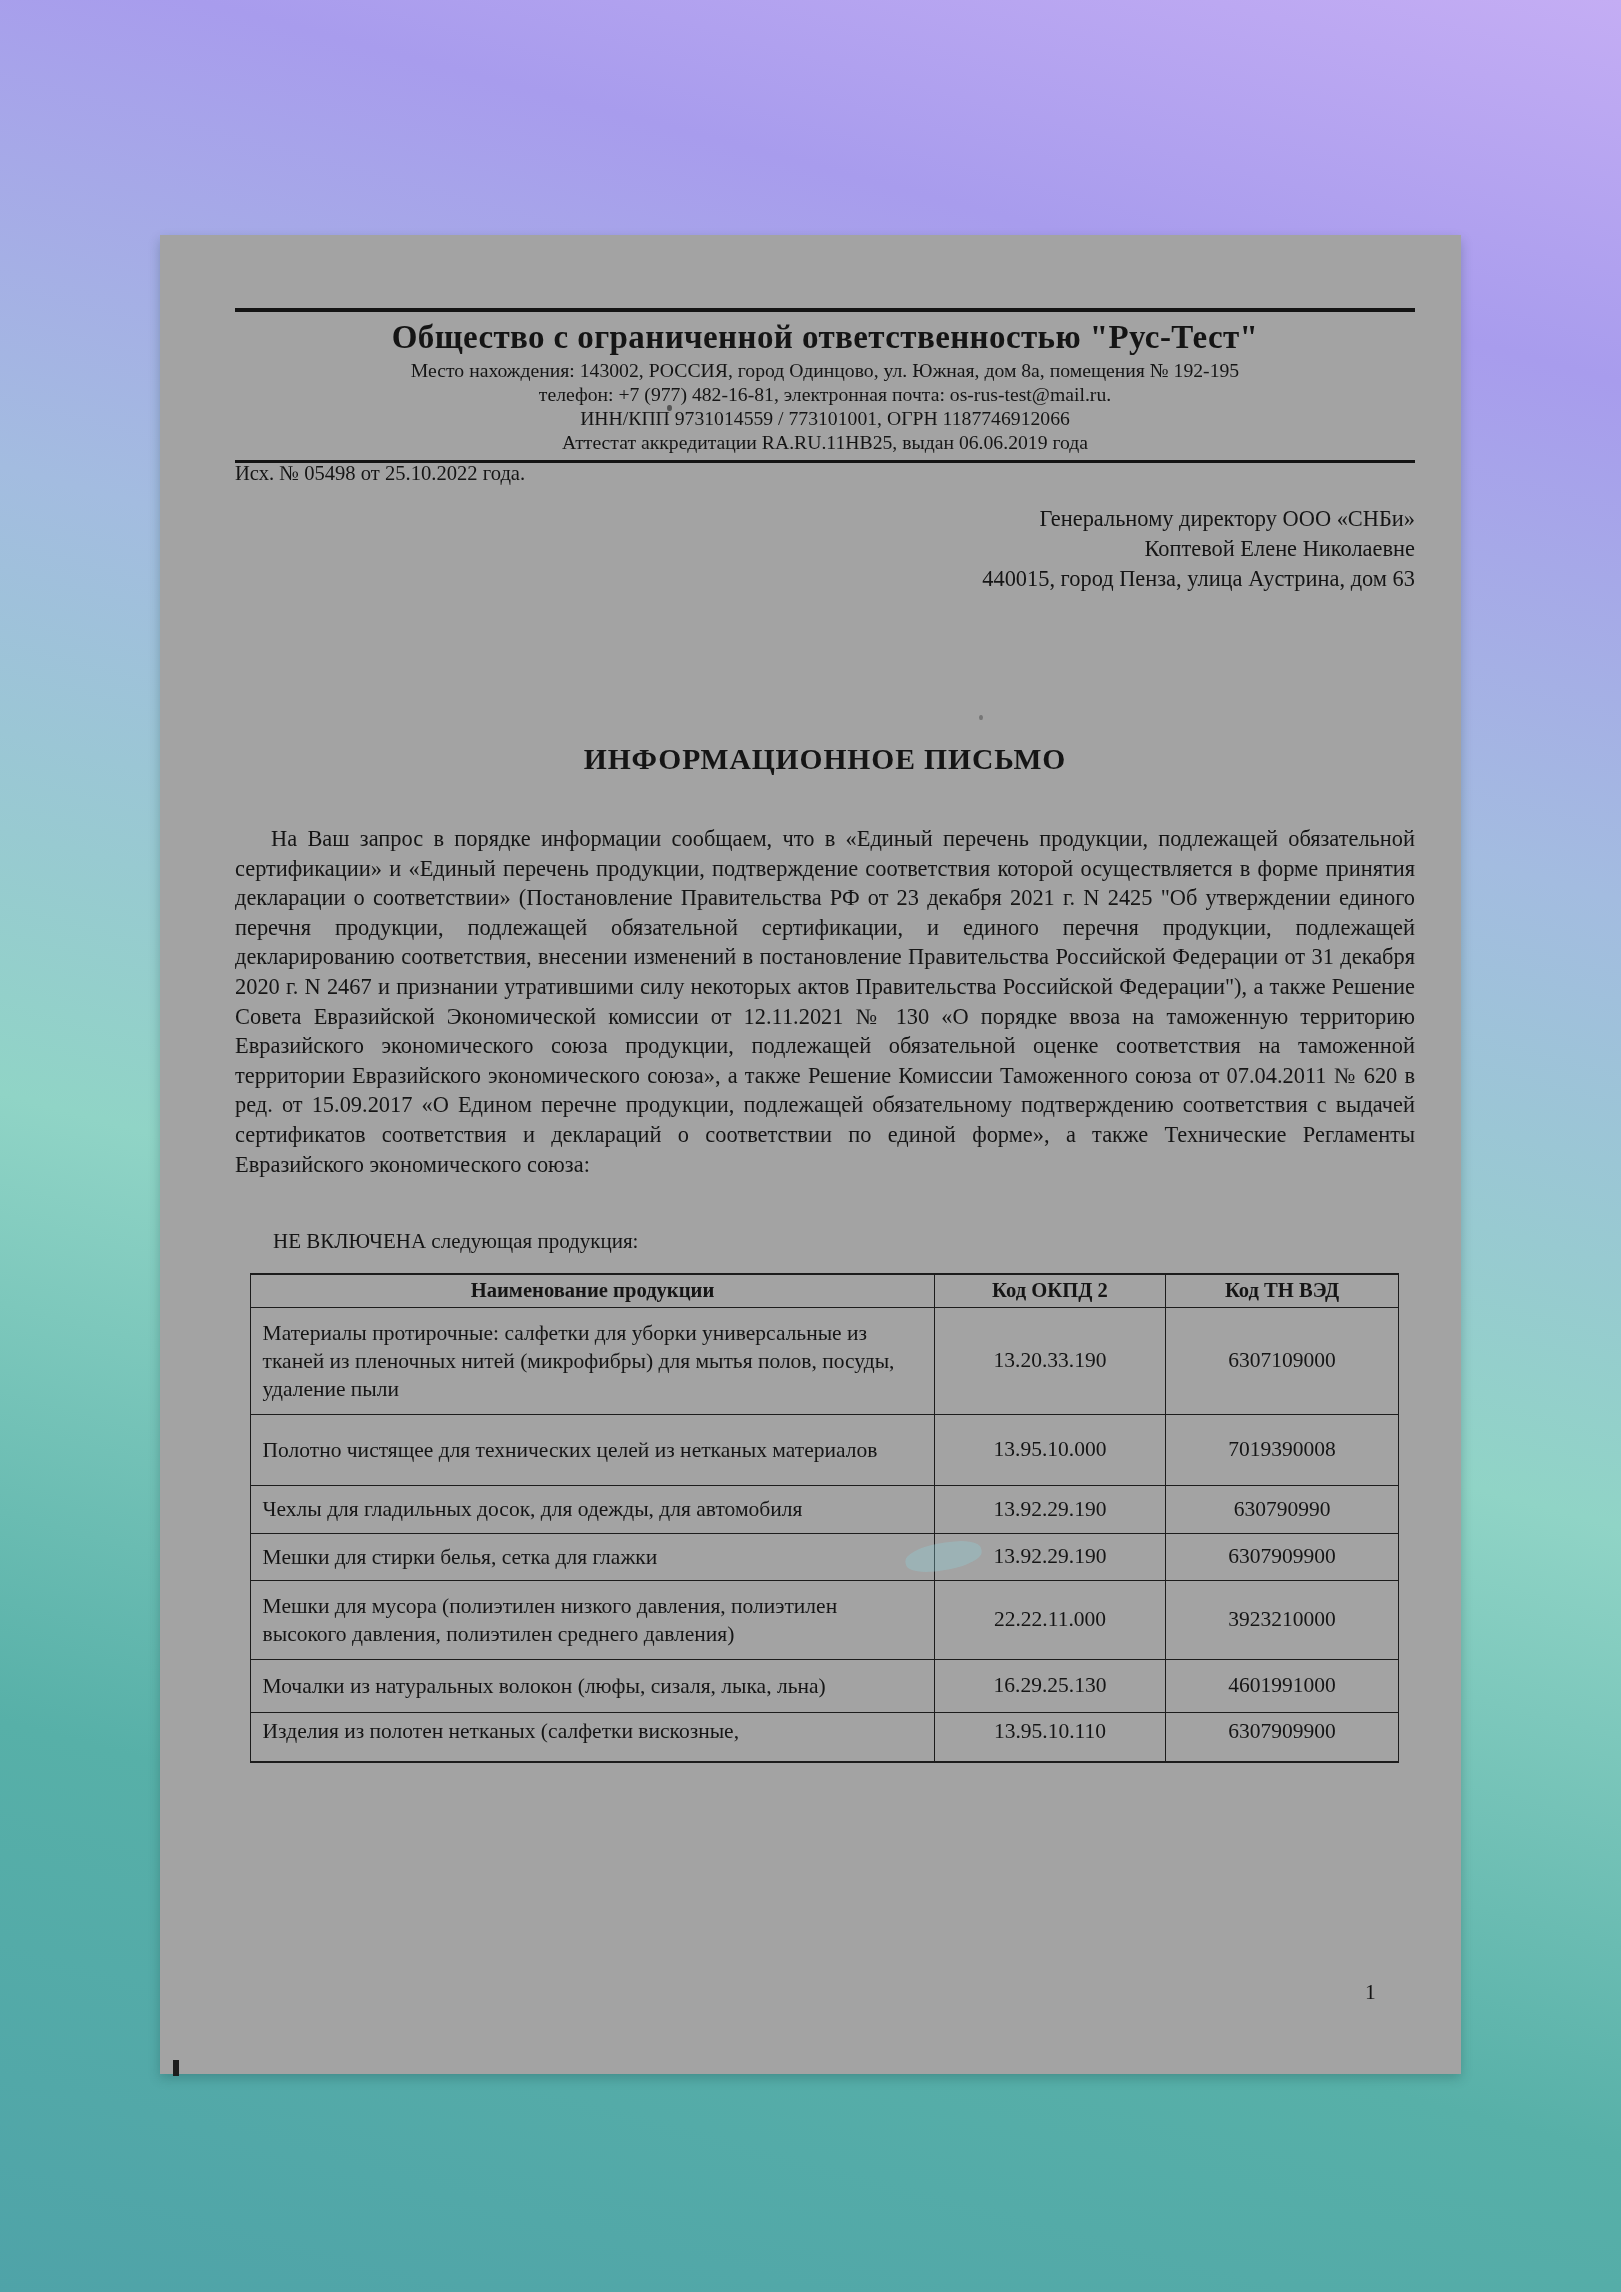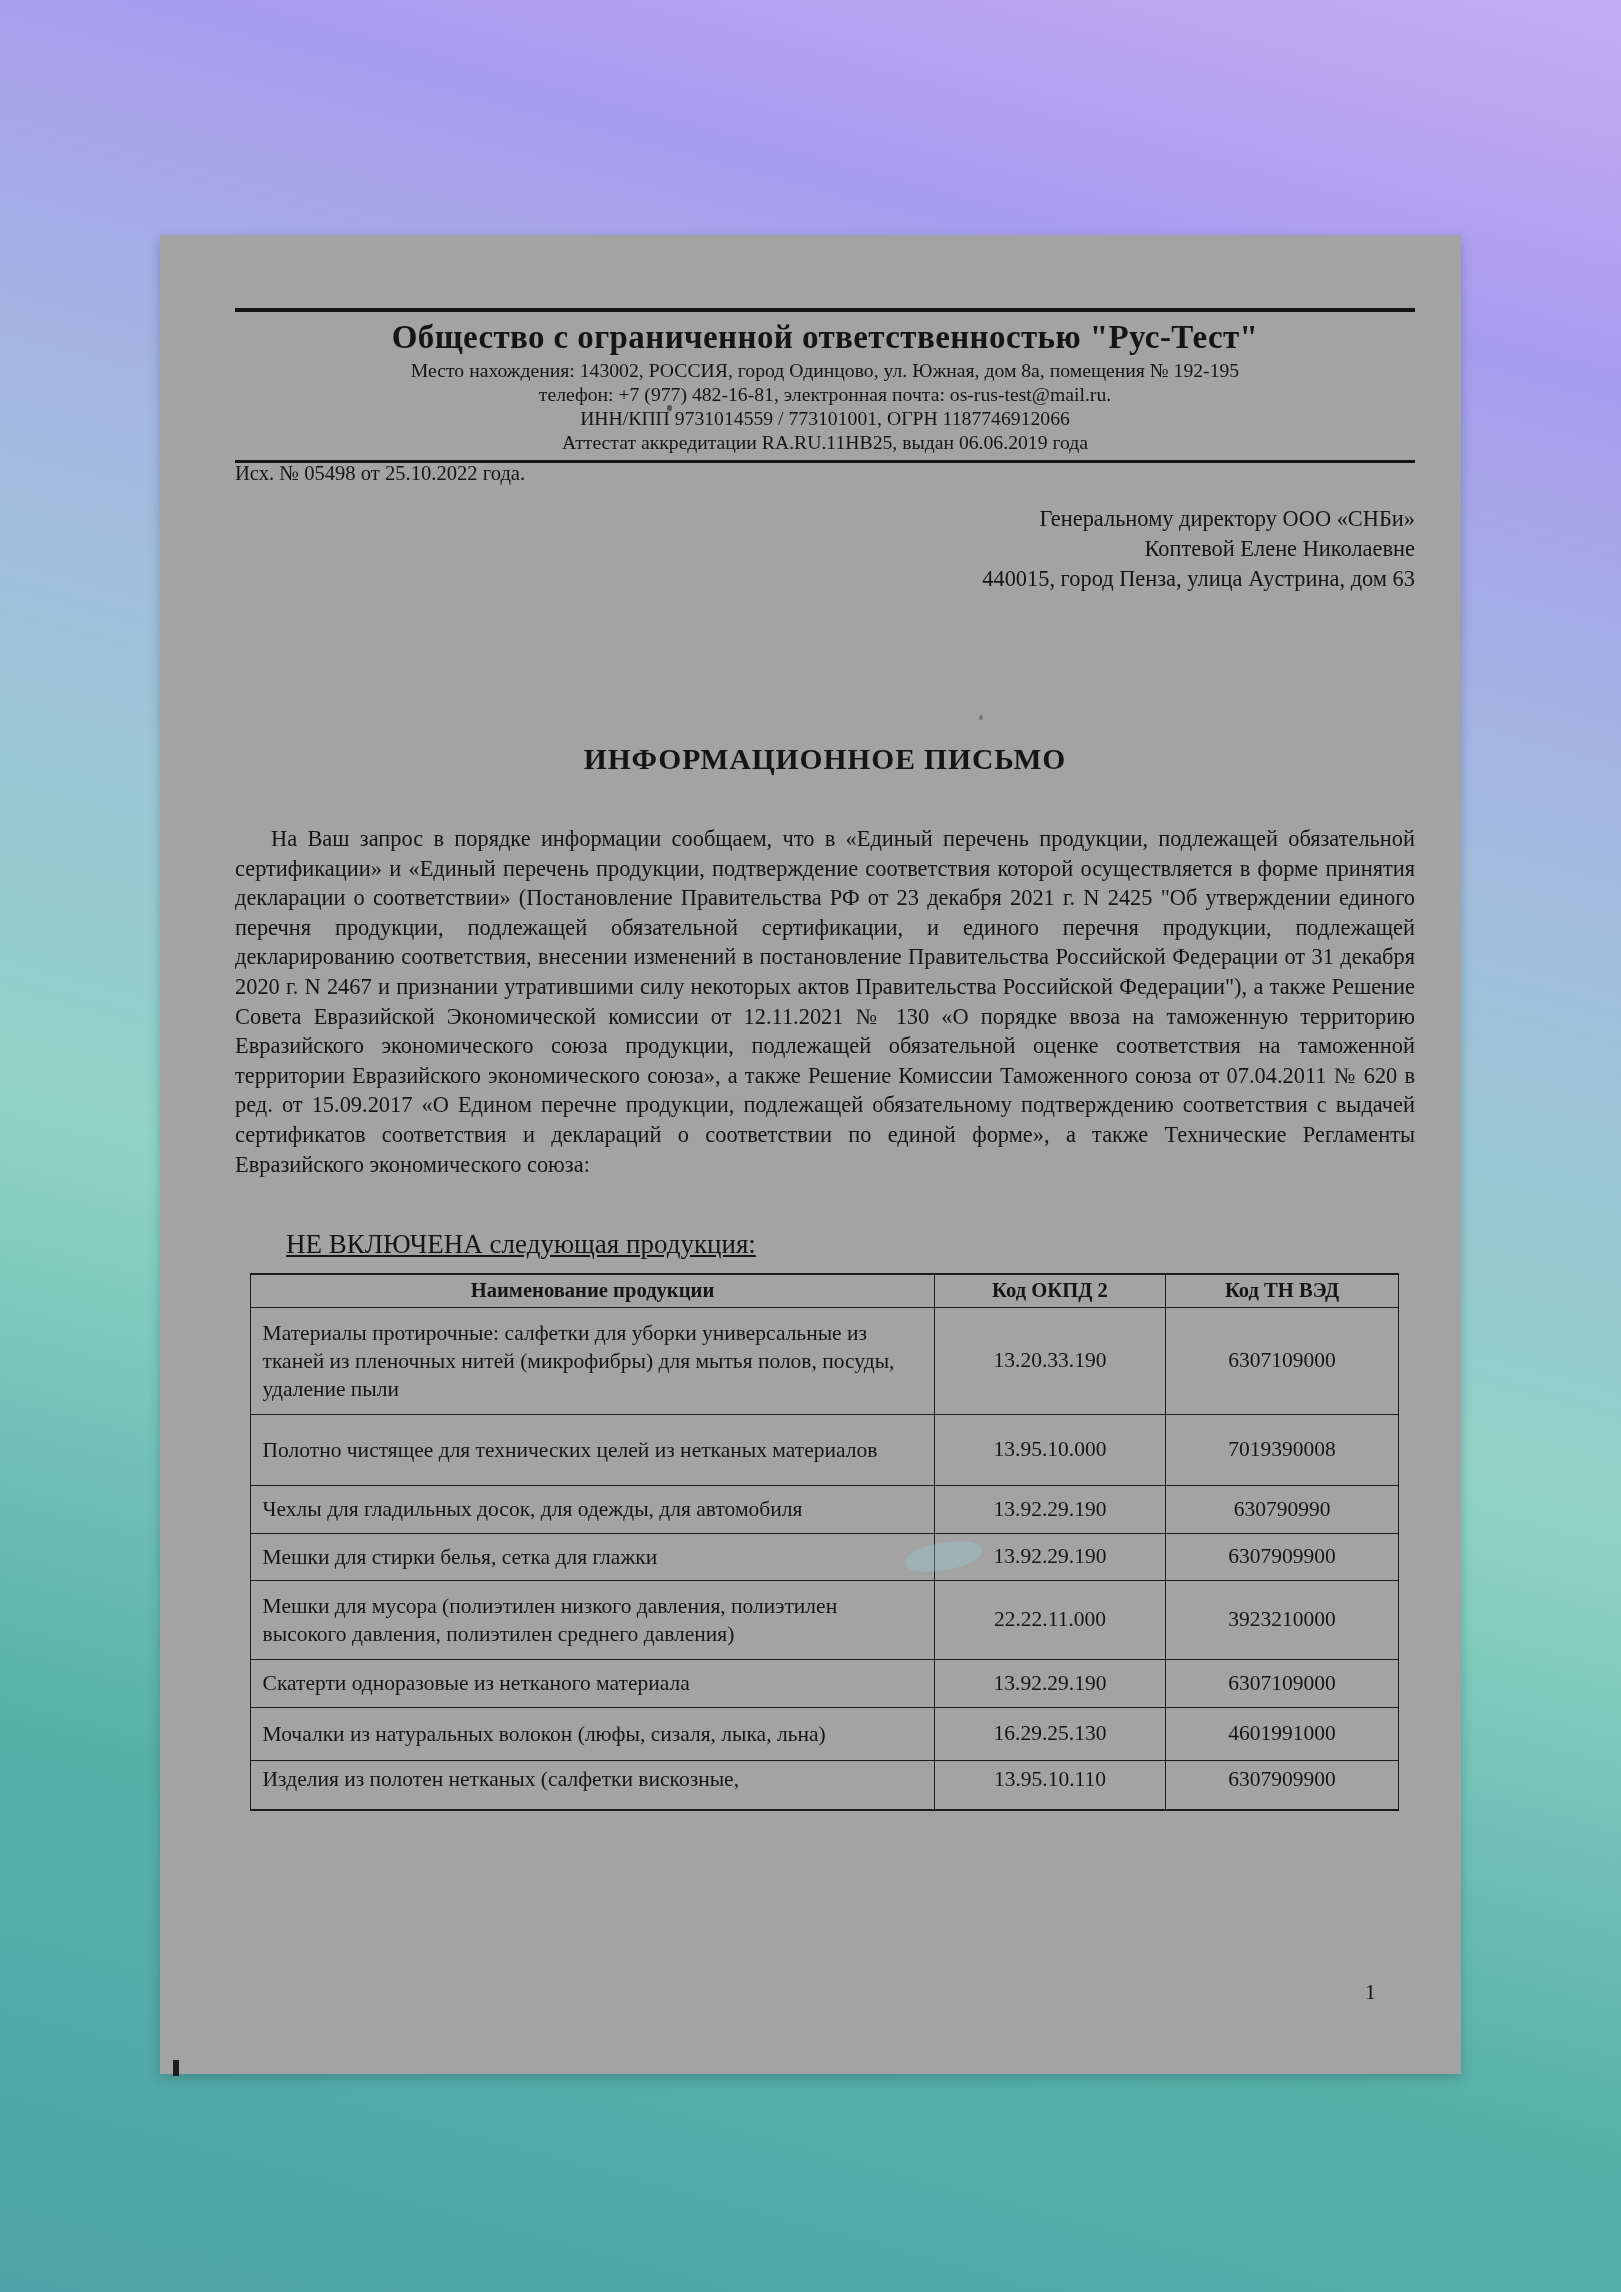--- a/index.html
+++ b/index.html
@@ -38,21 +38,21 @@
   
   .doc-title {
     position: absolute; left: 75px; top: 508px; width: 1180px;
     text-align: center; font-size: 29.6px; font-weight: 700; letter-spacing: 0.9px;
   }
   .body-paragraph {
     position: absolute; left: 75px; top: 589px; width: 1180px;
     font-size: 22.4px; line-height: 29.6px;
     text-align: justify; text-indent: 36px;
   }
-  .not-included { position: absolute; left: 90px; top: 994px; width: 1180px; font-size: 27px; text-indent: 36px; text-decoration: underline; }
+  .not-included { position: absolute; left: 77px; top: 994px; width: 1180px; font-size: 21px; text-indent: 36px; }
   
   table.products {
     position: absolute; left: 90px; top: 1038px; width: 1148px;
     border-collapse: collapse; table-layout: fixed;
     font-size: 21.5px;
   }
   table.products col.c-name  { width: 684px; }
   table.products col.c-okpd  { width: 231px; }
   table.products col.c-tnved { width: 233px; }
   table.products th, table.products td { border: 1.8px solid #1c1c1c; }
@@ -139,25 +139,20 @@
         <tr class="rh5">
           <td class="name">Мешки для стирки белья, сетка для глажки</td>
           <td class="code">13.92.29.190</td>
           <td class="code">6307909900</td>
         </tr>
         <tr class="rh6">
           <td class="name">Мешки для мусора (полиэтилен низкого давления, полиэтилен высокого давления, полиэтилен среднего давления)</td>
           <td class="code">22.22.11.000</td>
           <td class="code">3923210000</td>
         </tr>
-        <tr class="rh7">
-          <td class="name">Скатерти одноразовые из нетканого материала</td>
-          <td class="code">13.92.29.190</td>
-          <td class="code">6307109000</td>
-        </tr>
         <tr class="rh8">
           <td class="name">Мочалки из натуральных волокон (люфы, сизаля, лыка, льна)</td>
           <td class="code">16.29.25.130</td>
           <td class="code">4601991000</td>
         </tr>
         <tr class="rh9">
           <td class="name">Изделия из полотен нетканых (салфетки вискозные,</td>
           <td class="code">13.95.10.110</td>
           <td class="code">6307909900</td>
         </tr>

